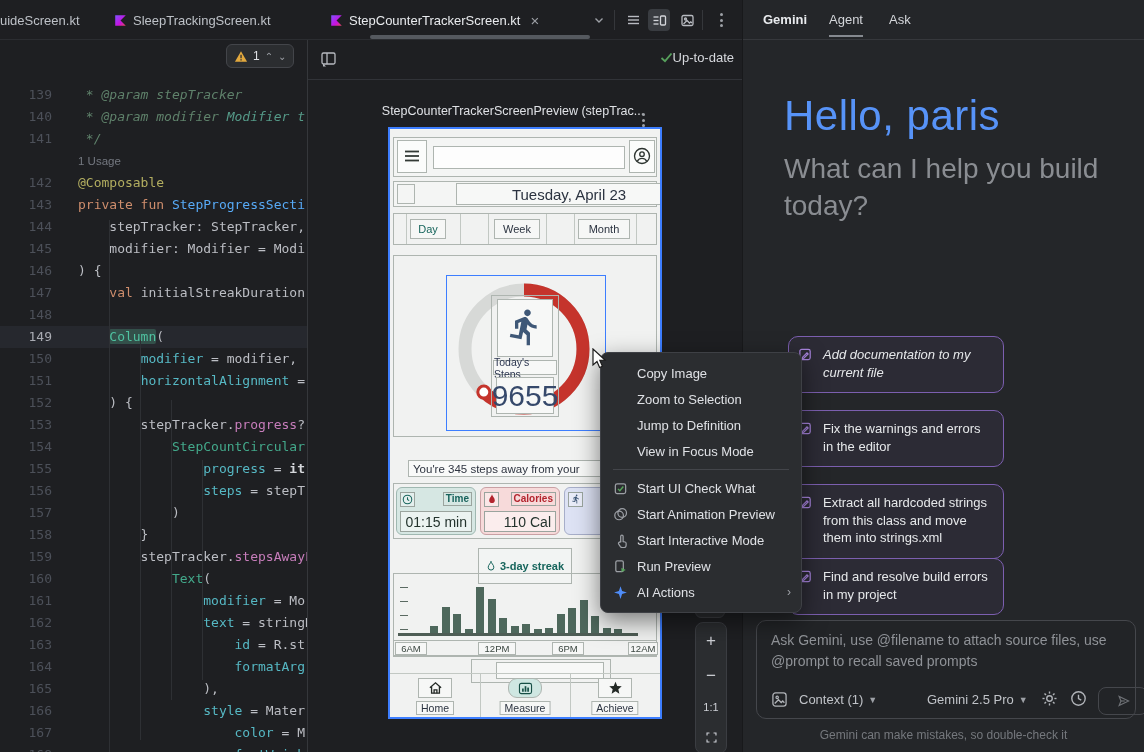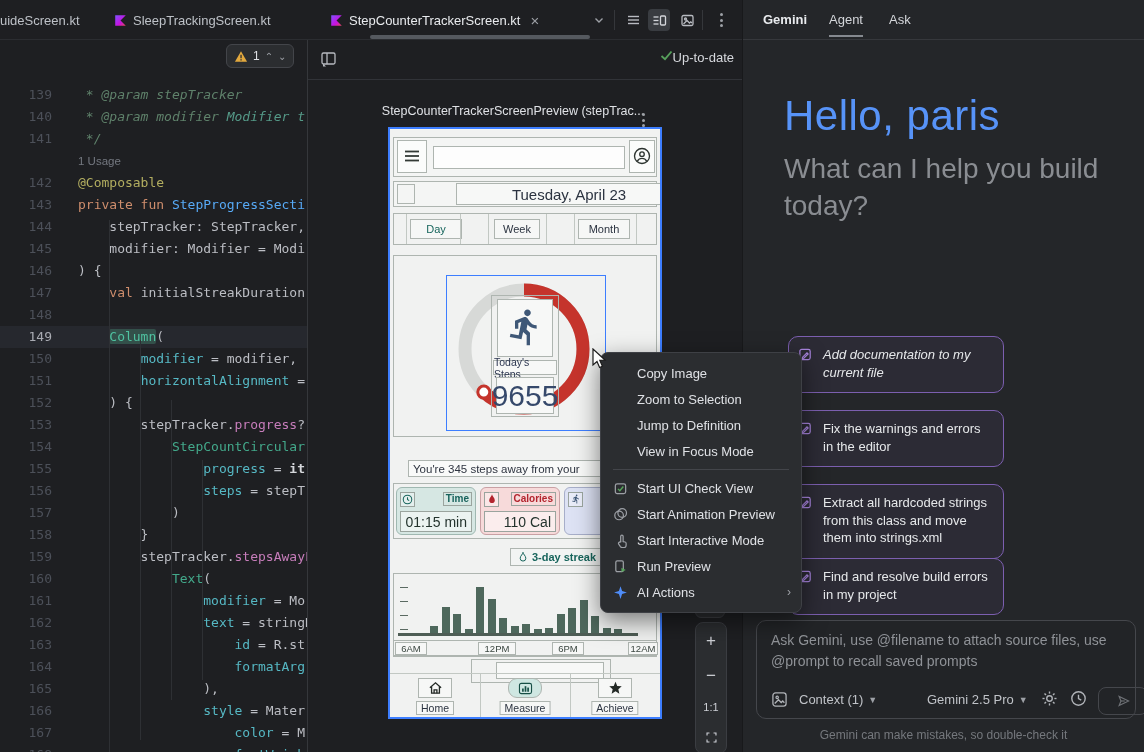--- a/index.html
+++ b/index.html
@@ -40,21 +40,21 @@
   .tk-bold{ color:#d5d7db; font-weight:bold; }
   .guide { position:absolute; width:1px; background:#2e3034; }
 
   #inspect-widget { position:absolute; left:226px; top:44px; height:24px; padding:0 7px; display:flex; align-items:center; gap:5px;
     background:#2b2d30; border:1px solid #43454a; border-radius:6px; color:#dfe1e5; font-size:12px; z-index:5; }
   #inspect-widget .chev { color:#9da0a6; font-size:10px; }
 
   
   #preview { position:absolute; left:307px; top:40px; width:435px; height:712px; background:#1e1f22; border-left:1px solid #35373b; z-index:4; }
   #pv-toolbar { position:absolute; left:0; top:0; width:100%; height:40px; border-bottom:1px solid #313338; }
-  #pv-status { position:absolute; right:8px; top:10px; display:flex; color:#d6d8dd; font-size:13px; }
+  #pv-status { position:absolute; right:8px; top:10px; display:flex; align-items:center; color:#d6d8dd; font-size:13px; }
   #pv-title { position:absolute; left:70px; top:64px; width:270px; text-align:center; color:#dfe1e5; font-size:12.5px; white-space:nowrap; overflow:hidden; }
   .kebab-dots { display:inline-flex; flex-direction:column; gap:2.5px; }
   .kebab-dots i { width:3px; height:3px; border-radius:50%; background:#9da0a6; }
 
   
   #phone { position:absolute; left:80px; top:87px; width:274px; height:592px; background:#f1f2f1; border:2px solid #3d7eff; overflow:hidden; }
   .wf { position:absolute; border:1px solid #aeb5b0; background:#f4f5f4; }
   .wf.noback { background:transparent; }
   .ph-txt { color:#2b3340; }
   #ph-daybox { color:#17655c; }
@@ -273,21 +273,21 @@
             </g>
           </svg>
       </div>
 
       <div class="wf" style="left:3px; top:52px; width:264px; height:26px;"></div>
       <div class="wf" style="left:7px; top:55px; width:18px; height:20px;"></div>
       <div class="wf ph-txt" style="left:34px; top:54px; width:226px; height:22px; font-size:15px; display:flex; align-items:center; justify-content:center; background:#f7f8f7;margin-left:32px;">Tuesday, April 23</div>
 
       <div class="wf noback" style="left:3px; top:84px; width:264px; height:32px;"></div>
       <div id="phone-tabs">
-          <div class="ph-tab" id="ph-daybox" style="left: 20px; width: 52px;">Day</div>
+          <div class="ph-tab" id="ph-daybox" style="left: 20px; width: 36px;">Day</div>
           <div class="ph-tab" style="left: 104px; width: 46px;">Week</div>
           <div class="ph-tab" style="left: 188px; width: 52px;">Month</div>
         </div>
       <div class="vline" style="left:16px; top:85px; height:30px;"></div>
       <div class="vline" style="left:70px; top:85px; height:30px;"></div>
       <div class="vline" style="left:98px; top:85px; height:30px;"></div>
       <div class="vline" style="left:156px; top:85px; height:30px;"></div>
       <div class="vline" style="left:184px; top:85px; height:30px;"></div>
       <div class="vline" style="left:246px; top:85px; height:30px;"></div>
 
@@ -340,21 +340,21 @@
             <div class="sc-head">
               <span class="sc-iconbox">
                 <svg width="10" height="12" viewBox="0 0 24 24">
                   <path fill="#3f5877" d="M13.49 5.48c1.1 0 2-.9 2-2s-.9-2-2-2-2 .9-2 2 .9 2 2 2zm-3.6 13.9l1-4.4 2.1 2v6h2v-7.5l-2.1-2 .6-3c1.3 1.5 3.3 2.5 5.5 2.5v-2c-1.9 0-3.5-1-4.3-2.4l-1-1.6c-.4-.6-1-1-1.7-1-.3 0-.5.1-.8.1l-5.2 2.2v4.7h2v-3.4l1.8-.7-1.6 8.1-4.9-1-.4 2 7 1.4z"></path>
                 </svg>
               </span>
             </div>
           </div>
         </div>
 
-      <div class="wf" style="left:88px; top:419px; width:94px; height:18px; background:#f2f4f3; display:flex; align-items:center; justify-content:center; gap:4px;margin-left:32px;">
+      <div class="wf" style="left:88px; top:419px; width:94px; height:36px; background:#f2f4f3; display:flex; align-items:center; justify-content:center; gap:4px;">
         <svg width="10" height="12" viewBox="0 0 16 18">
             <path d="M8 1.5 C8 4.5 3.5 7 3.5 11 a4.5 4.5 0 0 0 9 0 C12.5 7 8 4.5 8 1.5 Z" fill="none" stroke="#17655c" stroke-width="1.6"></path>
           </svg>
         <span style="font-size:11px; font-weight:bold; color:#17655c;">3-day streak</span>
       </div>
 
       <div class="wf noback" style="left:3px; top:444px; width:264px; height:84px;"></div>
       <div class="hline" style="left:10px; top:458px; width:8px; background:#5a6a62;"></div>
       <div class="hline" style="left:10px; top:472px; width:8px; background:#5a6a62;"></div>
       <div class="hline" style="left:10px; top:486px; width:8px; background:#5a6a62;"></div>
@@ -473,21 +473,21 @@
         <span class="mi-label">View in Focus Mode</span>
       </div>
       <div class="mdiv"></div>
       <div class="mi">
         <span class="mi-icon">
           <svg width="15" height="15" viewBox="0 0 16 16">
             <rect x="2.5" y="3" width="11" height="10.5" rx="2" fill="none" stroke="#9da0a6" stroke-width="1.3"></rect>
             <polyline points="5.3,8.4 7.3,10.4 11,5.8" fill="none" stroke="#58a55c" stroke-width="1.5"></polyline>
           </svg>
         </span>
-        <span class="mi-label">Start UI Check View</span>
+        <span class="mi-label">Start UI Check What</span>
       </div>
       <div class="mi">
         <span class="mi-icon">
           <svg width="15" height="15" viewBox="0 0 16 16">
             <circle cx="6.5" cy="9" r="4.6" fill="none" stroke="#9da0a6" stroke-width="1.3"></circle>
             <circle cx="9.8" cy="6.4" r="4.6" fill="none" stroke="#9da0a6" stroke-width="1.3"></circle>
           </svg>
         </span>
         <span class="mi-label">Start Animation Preview</span>
       </div>

